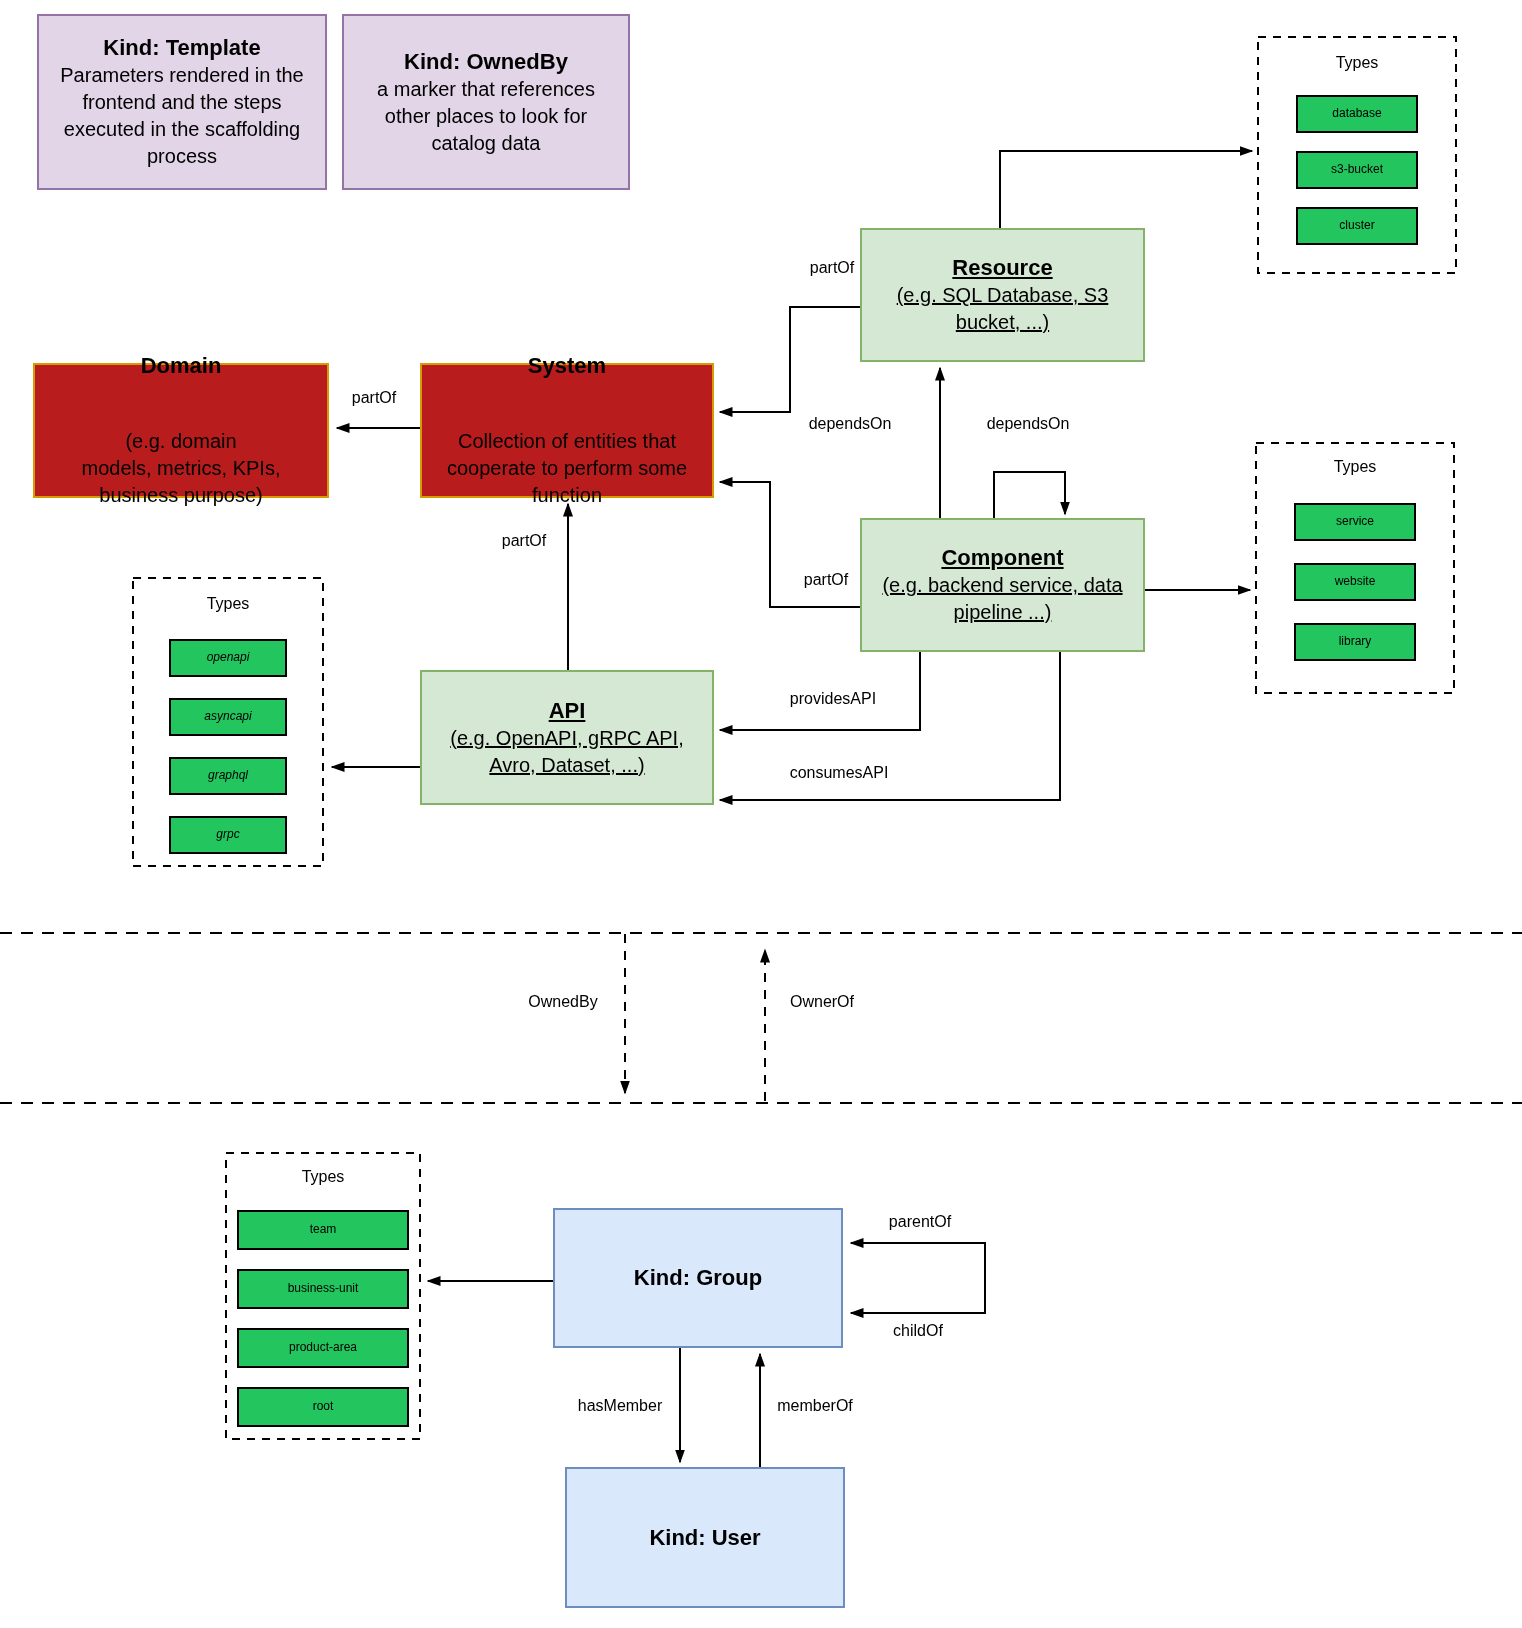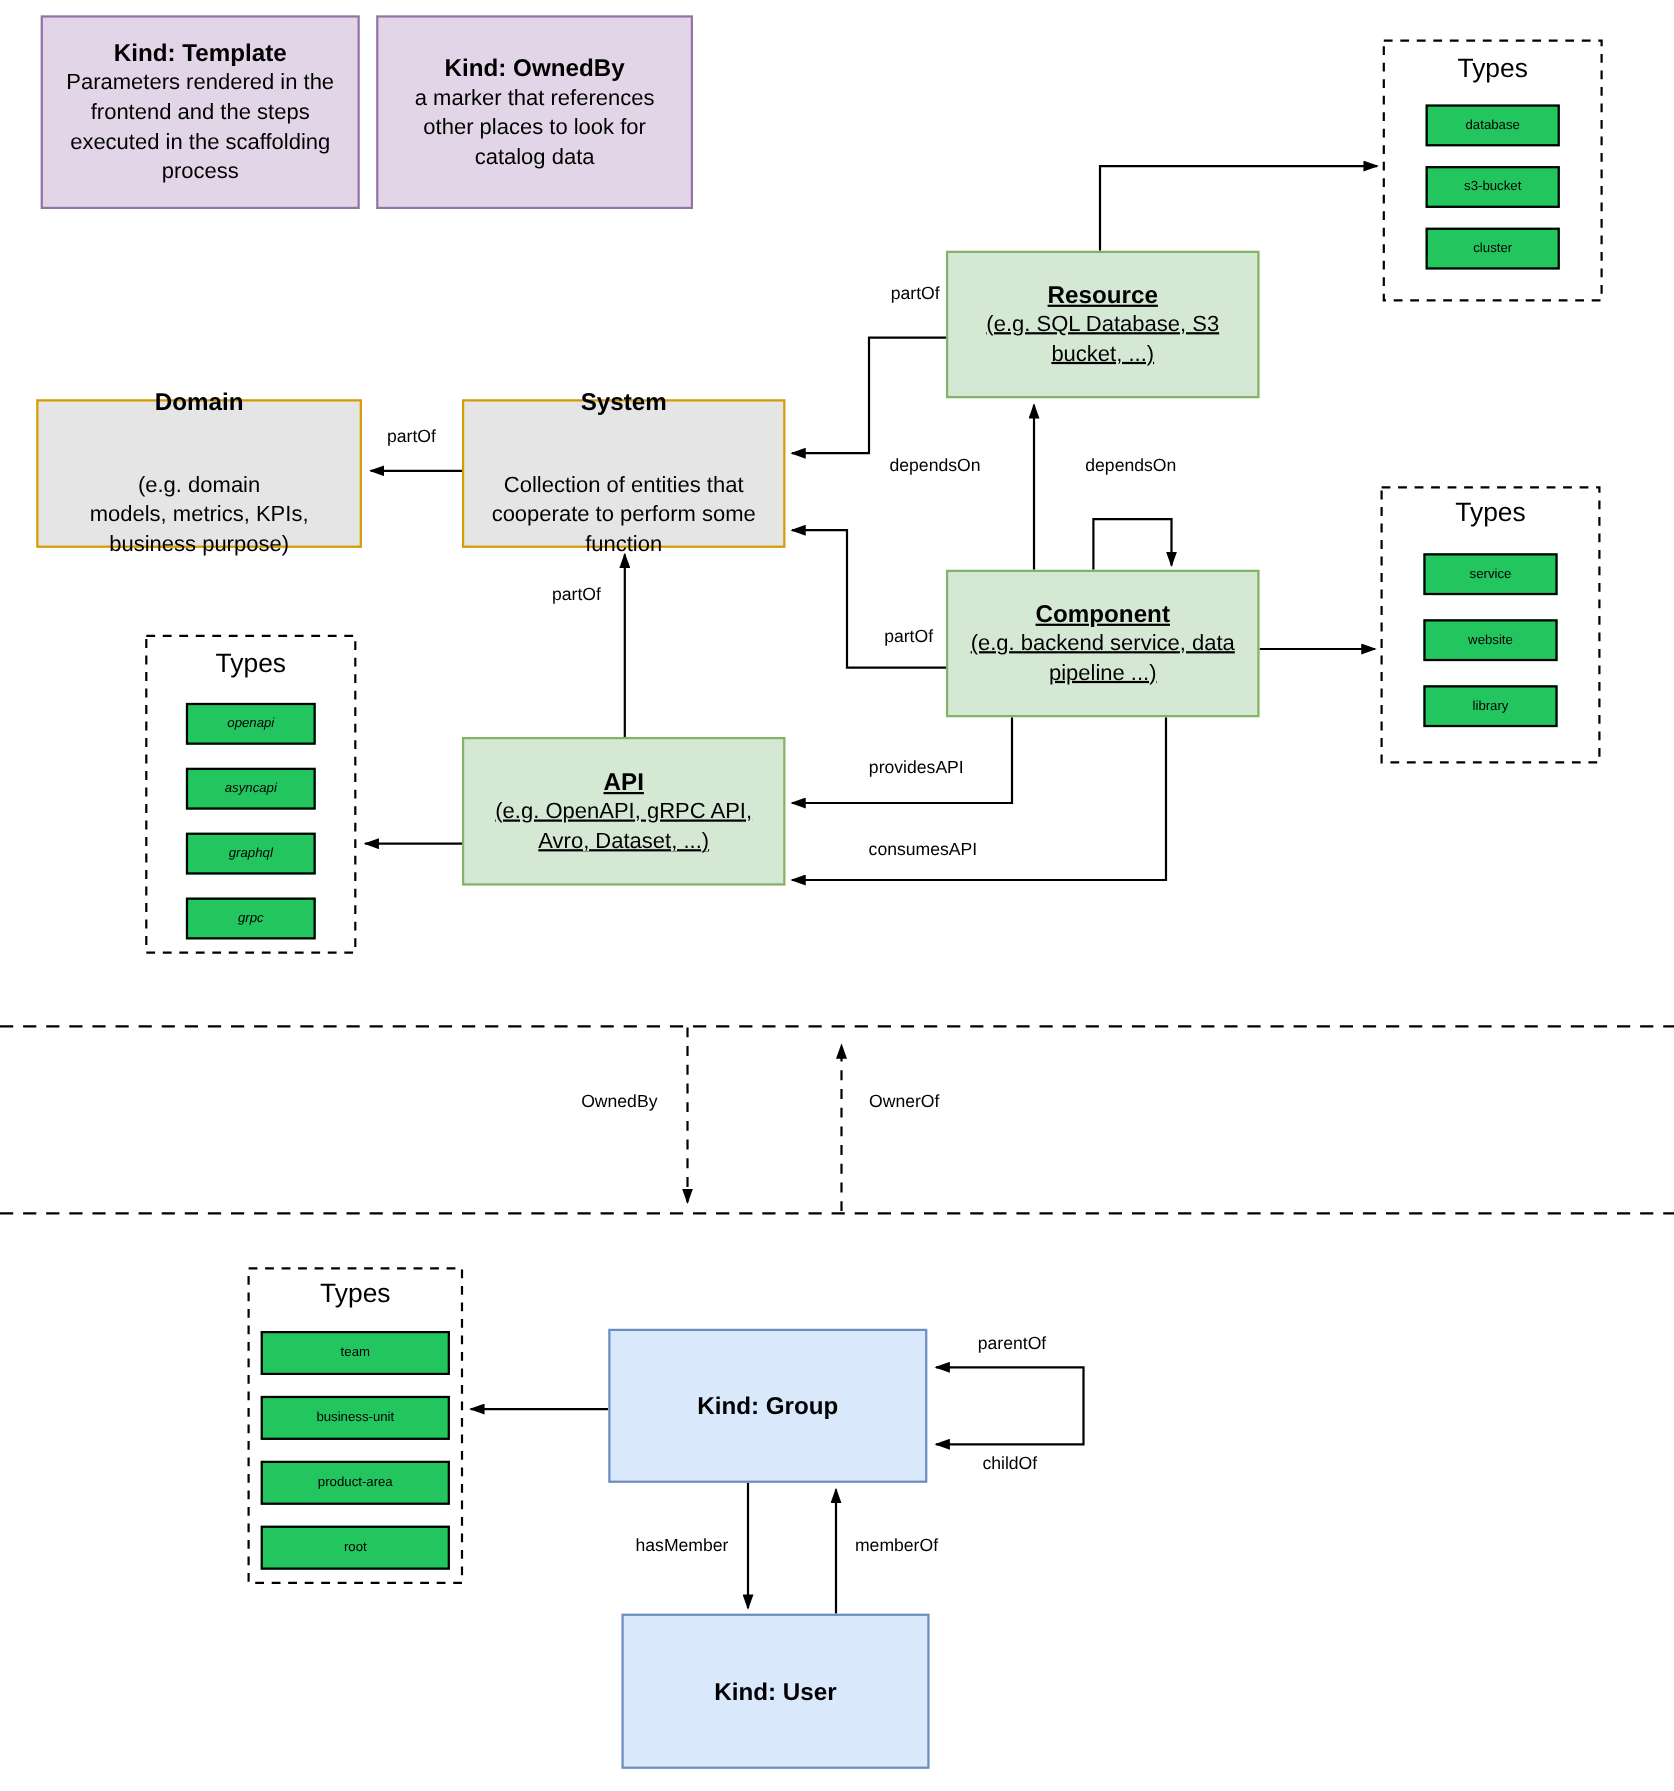--- a/index.html
+++ b/index.html
@@ -7,26 +7,26 @@
   #canvas{position:relative;width:1522px;height:1628px;background:#fff;overflow:hidden;}
   #wires{position:absolute;left:0;top:0;width:1522px;height:1628px;pointer-events:none;}
 
   .kbox{position:absolute;display:flex;flex-direction:column;justify-content:center;
         align-items:center;text-align:center;box-sizing:border-box;border:2px solid #000;
         padding:2px 6px;}
   .kbox .box-title{font-weight:bold;font-size:22px;line-height:28px;}
   .kbox .box-body{font-size:20px;line-height:27px;white-space:pre-line;}
   .purple{background:#E1D5E7;border-color:#9673A6;}
   .green{background:#D5E8D4;border-color:#82B366;text-decoration:underline;}
-  .orange{background:#e5e5e5;border-color:#D79B00;gap:48px;}
+  .orange{background:#b91c1c;border-color:#D79B00;gap:48px;}
   .blue{background:#DAE8FC;border-color:#6C8EBF;}
 
   .types-panel{position:absolute;display:flex;flex-direction:column;align-items:center;
         box-sizing:border-box;}
-  .types-title{font-size:24px;line-height:28px;}
+  .types-title{font-size:16px;line-height:28px;}
   .type-item{box-sizing:border-box;border:2.5px solid #000;background:#22c55e;height:38px;
         line-height:33px;text-align:center;font-size:12px;}
   .p-tr{gap:18px;padding-top:12px;}
   .p-tr .type-item{width:122px;}
   .p-r{gap:22px;padding-top:10px;}
   .p-r .type-item{width:122px;}
   .p-l{gap:21px;padding-top:12px;}
   .p-l .type-item{width:118px;font-style:italic;}
   .p-b{gap:19px;padding-top:10px;}
   .p-b .type-item{width:172px;height:40px;line-height:35px;}

